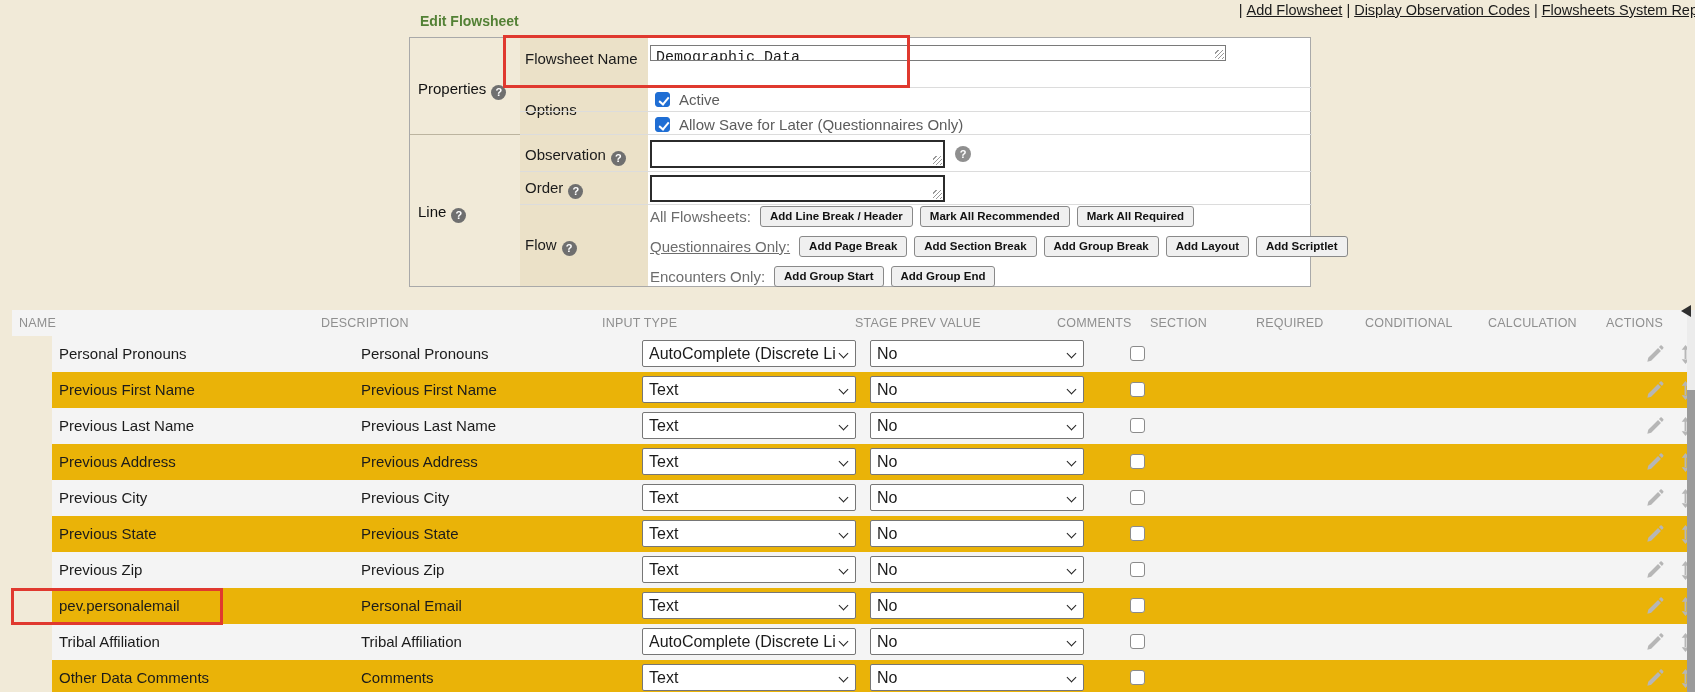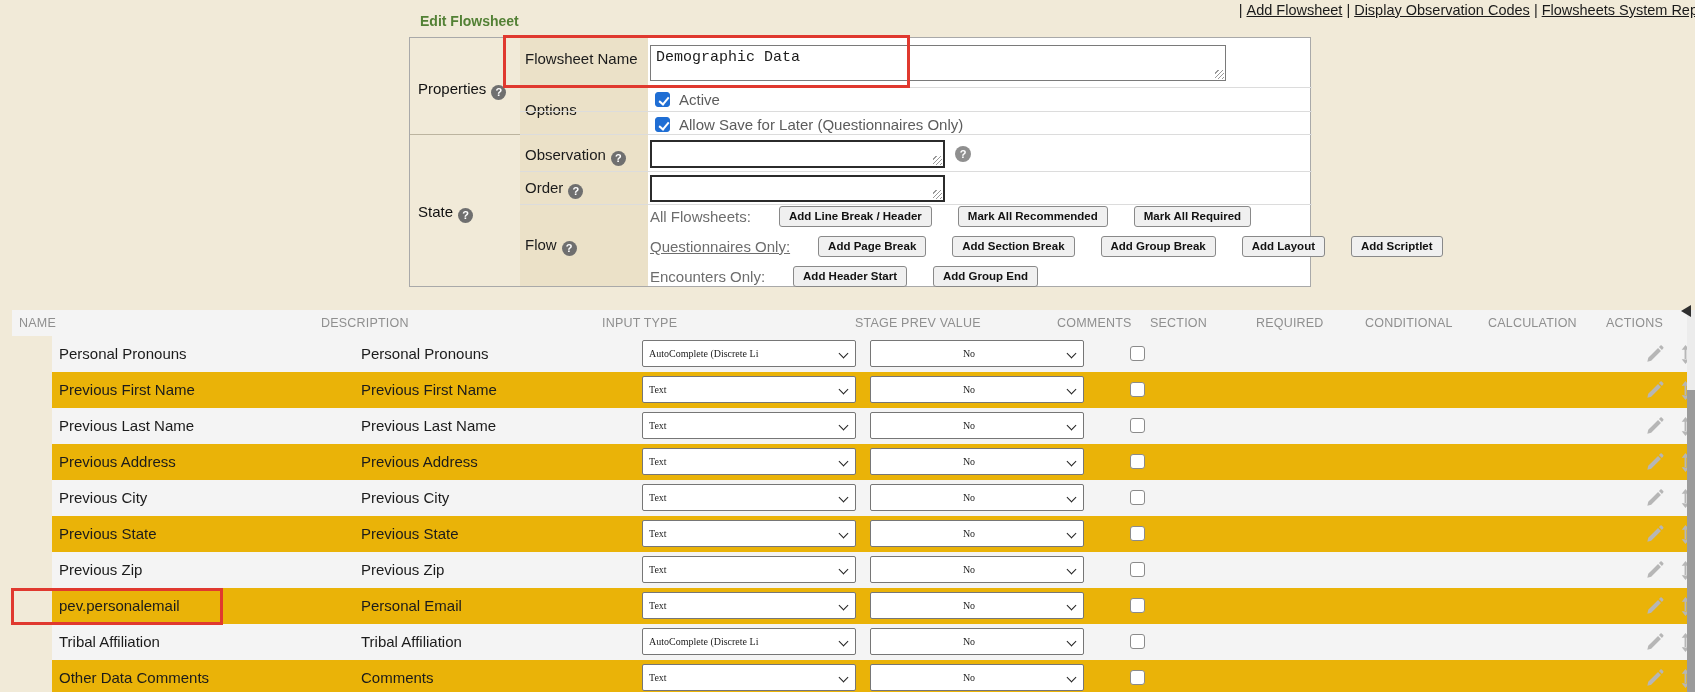--- a/index.html
+++ b/index.html
@@ -62,21 +62,21 @@
 
   .cb { width:15px; height:15px; border-radius:3px; display:inline-block; position:relative; flex:none; }
   .cb.checked { background:#1f6ed4; border:1px solid #1f6ed4; }
   .cb.checked::after {
     content:""; position:absolute; left:4.5px; top:1.5px; width:4px; height:8px;
     border-right:2px solid #fff; border-bottom:2px solid #fff; transform:rotate(40deg);
   }
   .cb.empty { background:#fff; border:1.5px solid #8b8b8b; }
 
   .flow-lines { position:absolute; left:240px; top:168px; width:660px; }
-  .flow-line { display:flex; align-items:center; gap:26px; margin-bottom:9px; white-space:nowrap; }
+  .flow-line { display:flex; align-items:center; gap:7px; margin-bottom:9px; white-space:nowrap; }
   .flow-label { font-size:15px; color:#6d6d6d; margin-right:2px; }
   .flow-label.u { text-decoration:underline; }
   .btn {
     font-family:"Liberation Sans",sans-serif;
     font-size:11.5px; font-weight:bold; color:#111;
     background:#f0f0f0; border:1px solid #898989; border-radius:3px;
     padding:3px 9px; height:21px; line-height:13px; cursor:pointer; white-space:nowrap;
   }
 
   
@@ -98,24 +98,24 @@
   .trow.odd { background:#f4f4f4; }
   .trow.even { background:#eab308; }
   .c-name, .c-desc {
     position:absolute; top:0; height:36px; line-height:36px; font-size:15px; color:#1b1b1b; white-space:nowrap;
   }
   .c-name { left:7px; } .c-desc { left:309px; }
 
   .sel {
     position:absolute; top:4px; height:27px; width:214px;
     background:#fff; border:1px solid #767676; border-radius:2px;
-    font-size:10px; line-height:25px; padding:0 22px 0 6px;
-    overflow:hidden; white-space:nowrap; cursor:pointer;font-family:Liberation Serif, serif;
-  }
-  .sel-input { left:590px; } .sel-stage { left:818px;text-align:center; }
+    font-size:16px; line-height:25px; padding:0 22px 0 6px;
+    overflow:hidden; white-space:nowrap; cursor:pointer;
+  }
+  .sel-input { left:590px; } .sel-stage { left:818px; }
   .caret {
     position:absolute; right:8px; top:9px; width:7px; height:7px;
     border-right:1.7px solid #222; border-bottom:1.7px solid #222;
     transform:rotate(45deg);
   }
   .row-cb { position:absolute; left:1078px; top:10px; }
   .act { position:absolute; top:9px; width:20px; height:19px; cursor:pointer; }
   .act svg { display:block; }
   .a-edit{ left:1594px; } .a-move{ left:1628px; } .a-del{ left:1651px; }
 
@@ -132,35 +132,35 @@
   <div class="top-nav" id="top-nav"><span class="sep">|</span><a>Add Flowsheet</a><span class="sep">|</span><a>Display Observation Codes</a><span class="sep">|</span><a>Flowsheets System Rep</a></div>
 
   <div class="form-title">Edit Flowsheet</div>
 
   <div class="fieldset">
     <div class="colA"></div>
     <div class="colB"></div>
     <div class="colA-sep"></div>
 
     <span class="sec-label" style="top:42px;"><span>Properties</span><span class="help"></span></span>
-    <span class="sec-label" style="top:165px;"><span>State</span><span class="help"></span></span>
+    <span class="sec-label" style="top:165px;"><span>Line</span><span class="help"></span></span>
 
     <span class="lblB" style="top:12px;"><span>Flowsheet Name</span></span>
     <span class="lblB" style="top:63px;"><span>Options</span></span>
     <span class="lblB" style="top:108px;"><span>Observation</span><span class="help"></span></span>
     <span class="lblB" style="top:141px;"><span>Order</span><span class="help"></span></span>
     <span class="lblB" style="top:198px;"><span>Flow</span><span class="help"></span></span>
 
     <div class="rowsep" style="top:49px;"></div>
     <div class="rowsep" style="top:73px;"></div>
     <div class="rowsep" style="top:96px;"></div>
     <div class="rowsep" style="top:133px;"></div>
     <div class="rowsep" style="top:166px;"></div>
 
-    <div class="tarea rz" style="left:240px; top:7px; width:576px; height:36px;">Demographic Data</div>
+    <div class="tarea rz" style="left:240px; top:7px; width:576px; height:16px;">Demographic Data</div>
 
     <div class="opt-row" style="top:53px;">
       <span class="cb checked"></span>
       <span class="opt-label">Active</span>
     </div>
     <div class="opt-row" style="top:78px;">
       <span class="cb checked"></span>
       <span class="opt-label">Allow Save for Later (Questionnaires Only)</span>
     </div>
 
@@ -178,21 +178,21 @@
         <div class="flow-line">
           <span class="flow-label u">Questionnaires Only:</span>
           <button class="btn">Add Page Break</button>
           <button class="btn">Add Section Break</button>
           <button class="btn">Add Group Break</button>
           <button class="btn">Add Layout</button>
           <button class="btn">Add Scriptlet</button>
         </div>
         <div class="flow-line">
           <span class="flow-label">Encounters Only:</span>
-          <button class="btn">Add Header Start</button>
+          <button class="btn">Add Group Start</button>
           <button class="btn">Add Group End</button>
         </div>
       </div>
   </div>
 
   <div class="hl hl1"></div>
   <div class="hl hl2"></div>
 
   <div class="thead" id="thead">
       <span class="th th0">NAME</span>

